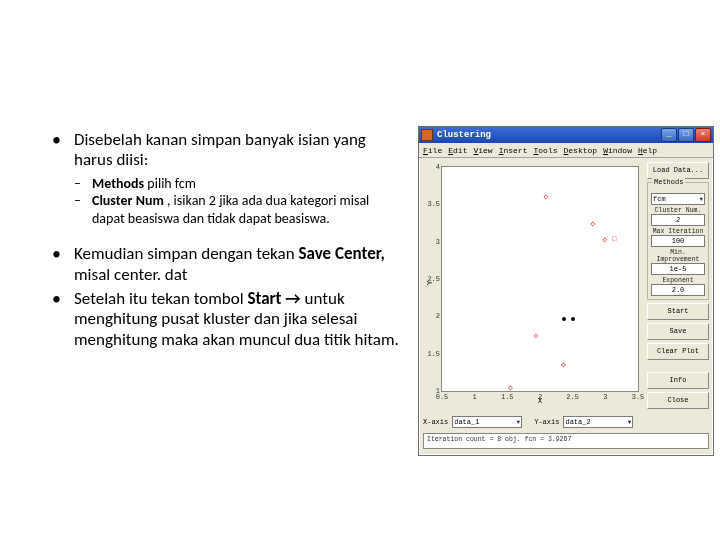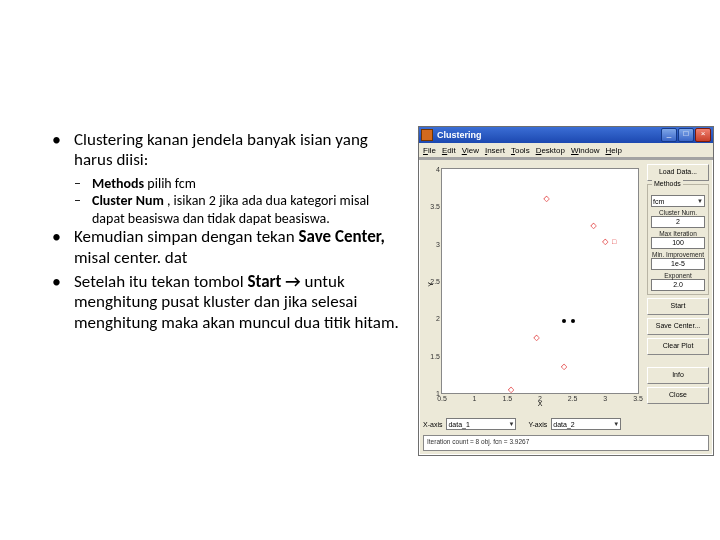--- a/index.html
+++ b/index.html
@@ -52,21 +52,21 @@
   
   .appwin {
     position: absolute;
     left: 418px;
     top: 126px;
     width: 294px;
     height: 328px;
     background: #ece9d8;
     border: 1px solid #6e6e6e;
     box-shadow: 0 0 0 1px #fff inset;
-    font-family: Liberation Sans, sans-serif;
+    font-family: Liberation Mono, monospace;
     font-size: 8px;
     color: #000;
   }
   .titlebar {
     height: 16px;
     background: linear-gradient(#3b6ed5,#1c48b0);
     display: flex;
     align-items: center;
     padding: 0 2px;
   }
@@ -93,21 +93,21 @@
     line-height: 10px;
     text-align: center;
   }
   .winbtn.close {
     background: linear-gradient(#f08070,#c8402a);
     border-color: #7a1a0a;
   }
   .menubar {
     height: 14px;
     background: #ece9d8;
-    border-bottom: 3px solid #a3a3a3;
+    border-bottom: 1px solid #a3a3a3;
     display: flex;
     align-items: center;
     gap: 6px;
     padding: 0 4px;
     font-size: 8px;
   }
   .menubar span u { text-decoration: underline; }
 
   .body {
     position: relative;
@@ -210,26 +210,26 @@
     line-height:12px;
     padding:0 3px;
     color:#333;
   }
 </style>
 </head>
 <body>
 
 <div class="content">
   <div class="bullet-l1">
-    <span>Clustering kanan jendela banyak isian yang harus diisi:</span>
+    <span>Disebelah kanan simpan banyak isian yang harus diisi:</span>
   </div>
   <div class="bullet-l2">
     <b>Methods </b><span>pilih fcm</span>
   </div>
-  <div class="bullet-l2" style="margin-bottom:0;">
+  <div class="bullet-l2" style="margin-bottom:17px;">
     <b>Cluster Num </b><span>, isikan 2 jika ada dua kategori misal dapat beasiswa dan tidak dapat beasiswa.</span>
   </div>
   <div class="bullet-l1">
     <span>Kemudian simpan dengan tekan </span><b>Save Center, </b><span>misal center. dat</span>
   </div>
   <div class="bullet-l1">
     <span>Setelah itu tekan tombol </span><b>Start </b><b class="arrow">→</b><span> untuk menghitung pusat kluster dan jika selesai menghitung maka akan muncul dua titik hitam.</span>
   </div>
 </div>
 

